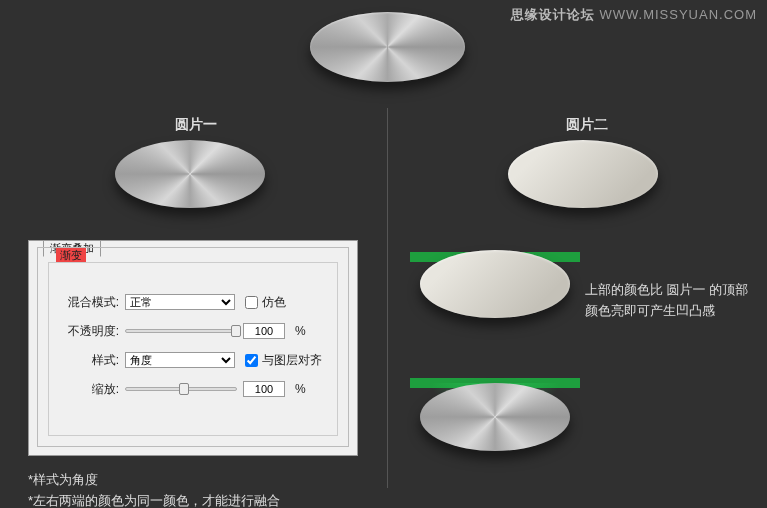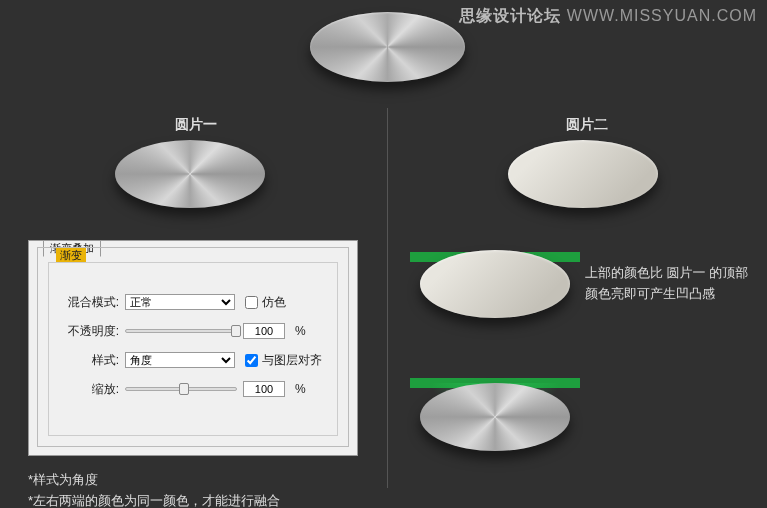--- a/index.html
+++ b/index.html
@@ -1,41 +1,41 @@
 <!DOCTYPE html>
 <html><head>
 <meta charset="utf-8">
 <style>
 *{margin:0;padding:0;box-sizing:border-box;font-family:"Microsoft YaHei",sans-serif}
 body{background:#303030;width:767px;height:508px;position:relative;color:#ccc;font-size:12px;overflow:hidden}
-.watermark{position:absolute;top:6px;right:10px;font-size:16px;color:#999;letter-spacing:1px}
+.watermark{position:absolute;top:6px;right:10px;font-size:13px;color:#999;letter-spacing:1px}
 .watermark .cn{font-weight:bold;color:#bbb}
 .top-disc{position:absolute;left:310px;top:12px;width:155px;height:70px;border-radius:50%;background:conic-gradient(from 0deg,#aaa,#ddd,#999,#d5d5d5,#a5a5a5,#d8d8d8,#9e9e9e,#d2d2d2,#aaa);box-shadow:0 8px 12px rgba(0,0,0,.5),inset 0 1px 2px rgba(255,255,255,.4)}
 .divider{position:absolute;left:387px;top:108px;width:1px;height:380px;background:#555}
 .col-label{position:absolute;font-size:14px;font-weight:bold;color:#ddd}
 .label-1{left:175px;top:116px}
 .label-2{left:566px;top:116px}
 .disc-angle{position:absolute;border-radius:50%;background:conic-gradient(from 0deg,#aaa,#ddd,#999,#d5d5d5,#a5a5a5,#d8d8d8,#9e9e9e,#d2d2d2,#aaa);box-shadow:0 8px 12px rgba(0,0,0,.5)}
 .disc-linear{position:absolute;border-radius:50%;background:linear-gradient(135deg,#e8e6df 20%,#c4c1b8 80%);box-shadow:0 8px 12px rgba(0,0,0,.5),inset 0 1px 3px rgba(255,255,255,.5)}
 .disc-left{left:115px;top:140px;width:150px;height:68px}
 .disc-right-1{left:508px;top:140px;width:150px;height:68px}
 .disc-right-2{left:420px;top:250px;width:150px;height:68px}
 .disc-right-3{left:420px;top:383px;width:150px;height:68px}
 .green-bar{position:absolute;height:10px;background:#1e9e3e}
 .gb1{left:410px;top:252px;width:170px}
 .gb2{left:410px;top:378px;width:170px}
 .green-glow{position:absolute;left:430px;width:130px;height:30px;background:radial-gradient(ellipse at center top,rgba(50,220,100,.5),transparent 70%)}
 .gg2{top:383px}
-.desc{position:absolute;left:585px;top:263px;font-size:13px;line-height:1.6;color:#ddd}
+.desc{position:absolute;left:585px;top:280px;font-size:13px;line-height:1.6;color:#ddd}
 .footnotes{position:absolute;left:28px;top:470px;font-size:13px;color:#ddd;line-height:1.6}
 
 .dialog{position:absolute;left:28px;top:240px;width:330px;height:216px;background:#f0f0f0;border:1px solid #999;font-size:12px;color:#222}
 .dialog .title-tab{position:absolute;left:14px;top:-1px;background:#f0f0f0;padding:0 6px;border:1px solid #999;border-bottom:1px solid #f0f0f0;font-size:11px}
 .dialog .outer-box{position:absolute;left:8px;top:6px;right:8px;bottom:8px;border:1px solid #bbb}
-.dialog .inner-title{position:absolute;left:18px;top:0px;background:#eab308;padding:0 4px;font-size:11px}
+.dialog .inner-title{position:absolute;left:18px;top:0px;background:#ef4444;padding:0 4px;font-size:11px}
 .dialog .inner-box{position:absolute;left:10px;top:14px;right:10px;bottom:10px;border:1px solid #ccc;padding:28px 8px}
 .row{display:flex;align-items:center;margin-bottom:7px;height:22px}
 .row .lbl{width:62px;text-align:right;margin-right:6px;font-size:12px}
 .row select,.row input[type=text]{font-size:11px;border:1px solid #999;background:#fff;height:16px}
 .row select{width:110px}
 .row .slider{flex:0 0 112px;height:4px;background:#ddd;border:1px solid #aaa;border-radius:2px;position:relative;margin-right:6px}
 .row .slider .thumb{position:absolute;top:-5px;width:10px;height:12px;background:#eee;border:1px solid #888;border-radius:2px}
 .row input[type=text].num{width:42px;text-align:center;margin-right:8px}
 .row .unit{margin-left:2px}
 .row input[type=checkbox]{margin-left:10px;margin-right:4px}

